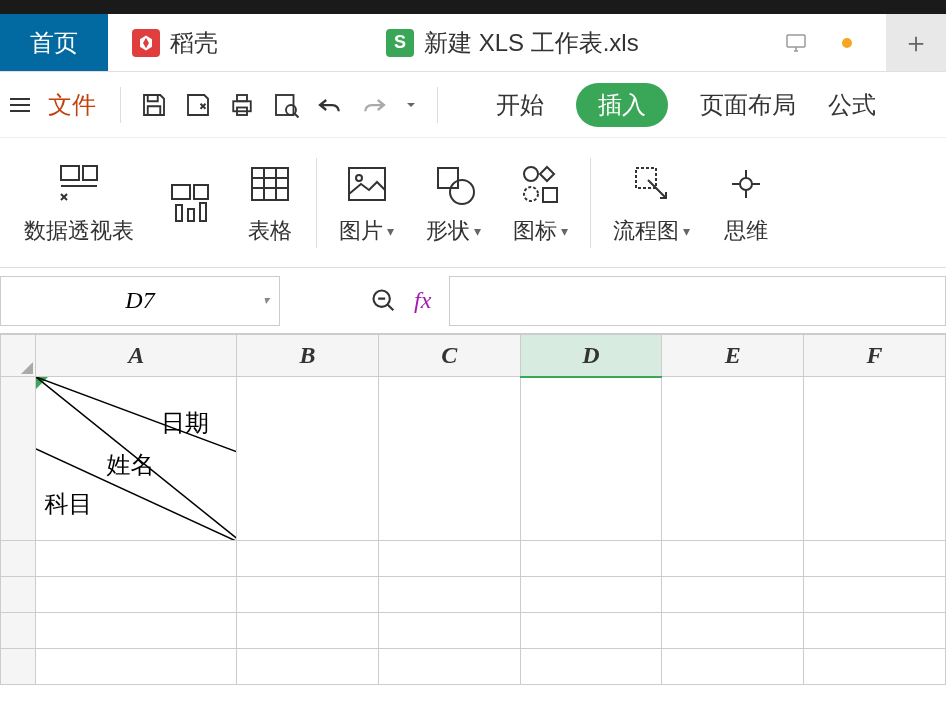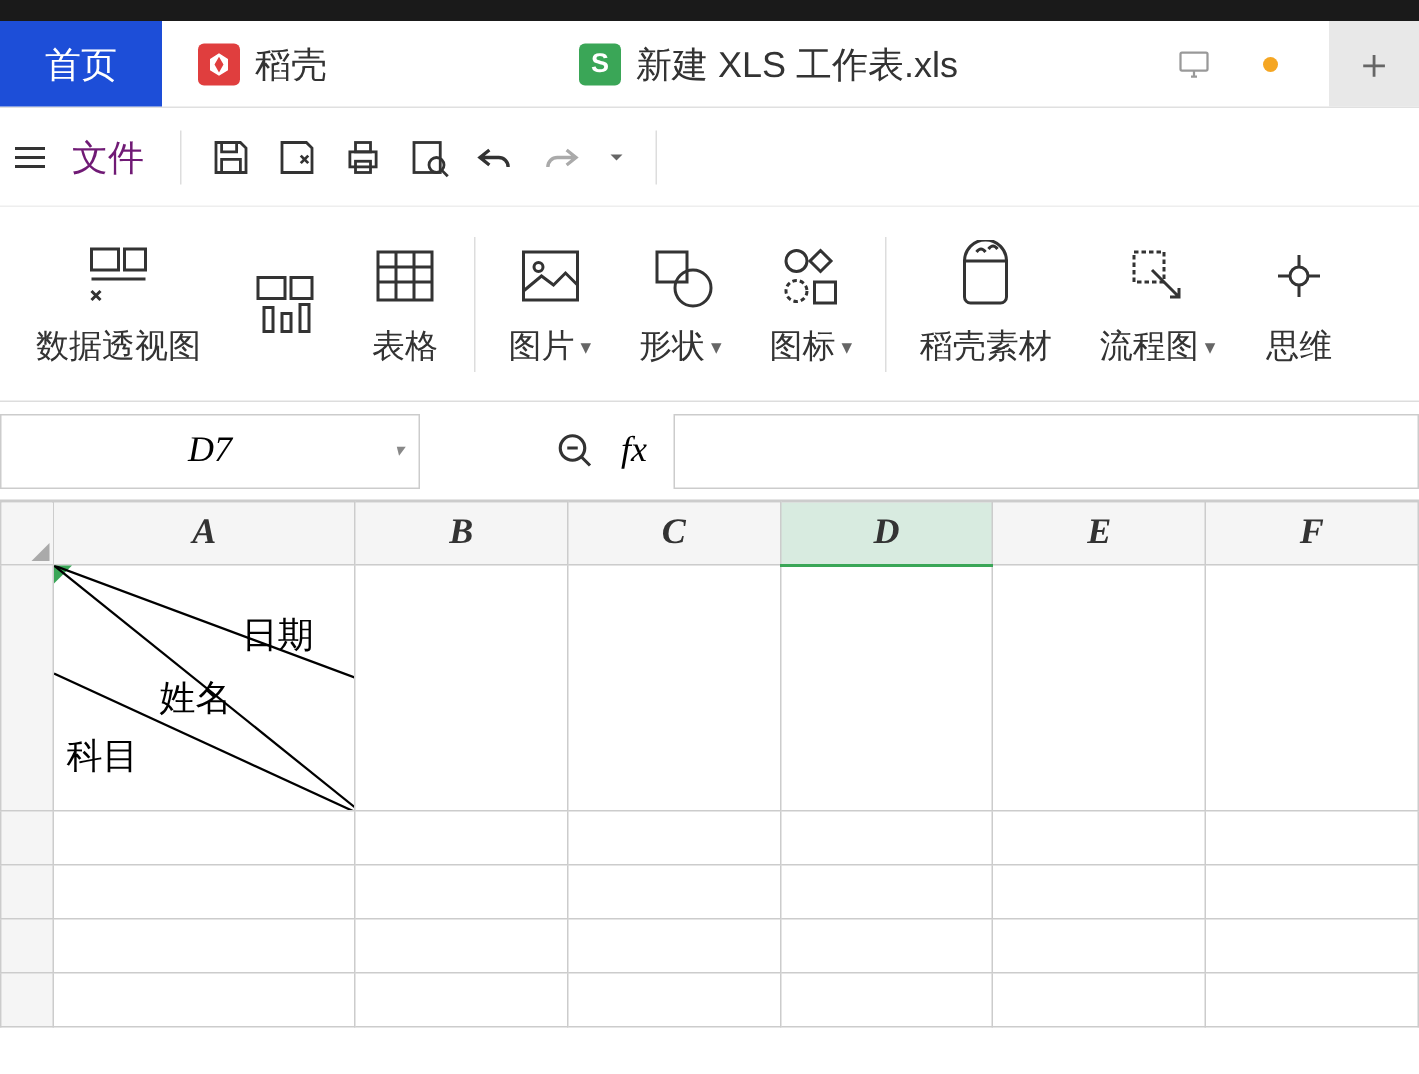--- a/index.html
+++ b/index.html
@@ -28,21 +28,21 @@
     .tab {
       display: flex;
       align-items: center;
       padding: 17px 24px;
       font-size: 24px;
       color: #333;
       cursor: pointer;
       gap: 10px;
     }
     .tab.home {
-      background: #1d4ed8;
+      background: #0369a1;
       color: #fff;
       padding: 0 30px;
       font-weight: 500;
     }
     .tab-icon-docer {
       width: 28px;
       height: 28px;
       background: #e03e3e;
       border-radius: 4px;
       display: flex;
@@ -107,21 +107,21 @@
       gap: 4px;
       padding: 4px;
     }
     .menu-icon div {
       width: 20px;
       height: 2px;
       background: #333;
     }
     .file-label {
       font-size: 24px;
-      color: #701a75;
+      color: #c2410c;
       margin-right: 6px;
     }
     .toolbar-divider {
       width: 1px;
       height: 36px;
       background: #ddd;
       margin: 0 4px;
     }
     .toolbar-icon {
       width: 30px;
@@ -229,21 +229,21 @@
     }
     .fx-zoom {
       width: 28px;
       height: 28px;
       color: #333;
     }
     .fx-label {
       font-size: 24px;
       font-style: italic;
       font-family: "Times New Roman", serif;
-      color: #000000;
+      color: #a21caf;
     }
     .formula-input {
       flex: 1;
       height: 50px;
       border: 1px solid #ccc;
       margin-left: 18px;
       padding: 0 10px;
       font-size: 20px;
     }
     
@@ -380,32 +380,38 @@
     <path d="M9 8 l-5 4 l5 4 M4 12 h10 a5 5 0 0 1 5 5"></path>
   </svg>
   <svg class="toolbar-icon" viewBox="0 0 24 24" fill="none" stroke="#aaa" stroke-width="1.8">
     <path d="M15 8 l5 4 l-5 4 M20 12 h-10 a5 5 0 0 0 -5 5"></path>
   </svg>
   <svg class="toolbar-icon-small" viewBox="0 0 24 24" fill="#666">
     <path d="M6 9 l6 6 l6 -6 z"></path>
   </svg>
   <div class="toolbar-divider"></div>
 
+  <div class="menu-tabs">
+    <span class="menu-tab">开始</span>
+    <span class="menu-tab active">插入</span>
+    <span class="menu-tab">页面布局</span>
+    <span class="menu-tab">公式</span>
+  </div>
 </div>
 
 <div class="ribbon">
   <div class="ribbon-group">
     <div class="ribbon-icon">
       <svg viewBox="0 0 48 48" fill="none" stroke="#333" stroke-width="2">
           <rect x="6" y="6" width="18" height="14"></rect>
           <rect x="28" y="6" width="14" height="14"></rect>
           <path d="M6 26 h36 M6 34 l6 6 M6 40 l6 -6"></path>
         </svg>
     </div>
-    <span class="ribbon-label">数据透视图</span>
+    <span class="ribbon-label">数据透视表</span>
   </div>
   <div class="ribbon-group">
     <div class="ribbon-icon">
       <svg viewBox="0 0 48 48" fill="none" stroke="#333" stroke-width="2">
           <rect x="6" y="6" width="18" height="14"></rect>
           <rect x="28" y="6" width="14" height="14"></rect>
           <rect x="10" y="26" width="6" height="16"></rect>
           <rect x="22" y="30" width="6" height="12"></rect>
           <rect x="34" y="24" width="6" height="18"></rect>
         </svg>
@@ -454,28 +460,20 @@
           <circle cx="14" cy="34" r="7" stroke-dasharray="3 2"></circle>
           <rect x="26" y="28" width="14" height="14"></rect>
         </svg>
     </div>
     <span class="ribbon-label">
         <span>图标</span>
         <span class="dropdown-caret">▾</span>
       </span>
   </div>
   <div class="ribbon-divider"></div>
-  <div class="ribbon-group">
-    <div class="ribbon-icon">
-      <svg viewBox="0 0 48 48" fill="none" stroke="#333" stroke-width="2">
-          <path d="M10 14 h28 v24 a4 4 0 0 1 -4 4 h-20 a4 4 0 0 1 -4 -4 z M10 14 a14 14 0 0 1 28 0 M18 8 q3 -4 6 0 M26 6 q3 -4 6 0"></path>
-        </svg>
-    </div>
-    <span class="ribbon-label">稻壳素材</span>
-  </div>
   <div class="ribbon-group">
     <div class="ribbon-icon">
       <svg viewBox="0 0 48 48" fill="none" stroke="#333" stroke-width="2">
           <path d="M8 8 h20 v20 h-20 z" stroke-dasharray="3 2"></path>
           <path d="M20 20 l18 18 M32 38 h6 v-6"></path>
         </svg>
     </div>
     <span class="ribbon-label">
         <span>流程图</span>
         <span class="dropdown-caret">▾</span>

